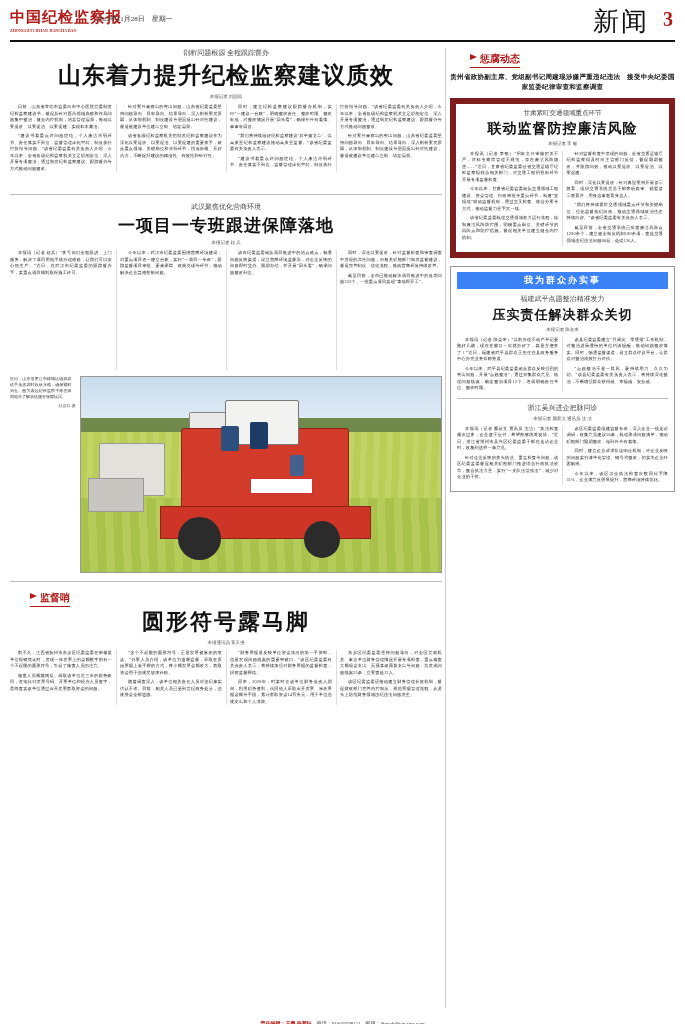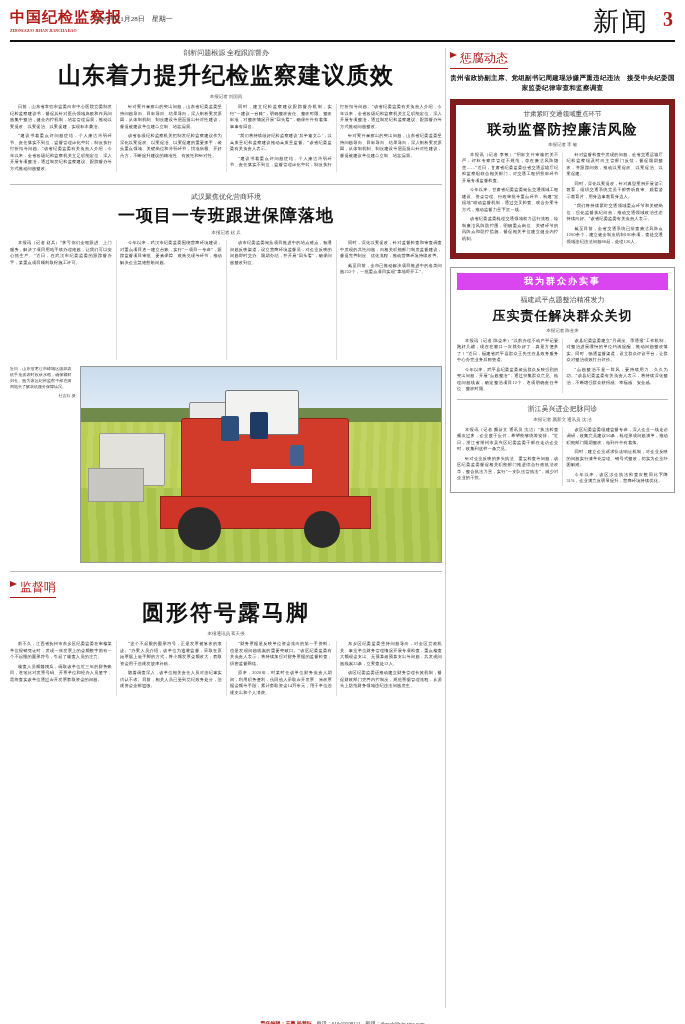--- a/index.html
+++ b/index.html
@@ -16,33 +16,33 @@
 
   
   .col-text{font-size:4.2px;line-height:1.55;text-align:justify;color:#222;letter-spacing:.2px;}
   .col-text p{margin:0 0 3px 0;text-indent:8px;}
 
   .hl{font-size:7px;text-align:center;color:#444;margin:0 0 2px 0;}
   .headline{font-family:"Liberation Serif",serif;font-weight:bold;text-align:center;color:#111;}
   .byline{font-size:4.5px;text-align:center;color:#555;margin:3px 0 5px 0;}
 
   .red{color:#b01a17;}
-  .section-tag{display:inline-block;font-size:12px;color:#b01a17;font-weight:normal;border-bottom:1px solid #b01a17;padding:0 0 1px 10px;position:relative;}
+  .section-tag{display:inline-block;font-size:10px;color:#b01a17;font-weight:bold;border-bottom:1px solid #b01a17;padding:0 0 1px 10px;position:relative;margin-left:20px;}
   .section-tag:before{content:"";position:absolute;left:0;top:2px;width:7px;height:6px;background:#b01a17;clip-path:polygon(0 0,100% 50%,0 100%);}
 
   
   .body-wrap{position:relative;margin:6px 10px 0 10px;height:960px;}
 
   .left-zone{position:absolute;left:0;top:0;width:432px;}
   .right-zone{position:absolute;left:440px;top:0;width:225px;}
 
   .rule-v{position:absolute;top:0;bottom:0;width:1px;background:#ccc;}
 
   
-  .story-a{border-bottom:1px solid #bbb;padding-bottom:12px;}
+  .story-a{border-bottom:1px solid #bbb;padding-bottom:22px;}
   .story-a .headline{font-size:23px;letter-spacing:1px;margin:2px 0 0 0;}
   .cols4{column-count:4;column-gap:8px;column-rule:1px solid #ddd;margin-top:5px;}
   .cols2{column-count:2;column-gap:8px;column-rule:1px solid #ddd;margin-top:5px;}
 
   
   .story-b{margin-top:7px;}
   .story-b .headline{font-size:17px;letter-spacing:1px;}
 
   
   .photo-block{margin-top:6px;position:relative;}
@@ -53,21 +53,21 @@
   
   .story-c{margin-top:8px;border-top:1px solid #bbb;padding-top:5px;}
   .story-c .headline{font-size:22px;letter-spacing:2px;}
 
   
   .lead-right{font-size:6.5px;line-height:1.5;text-align:center;font-weight:bold;color:#111;letter-spacing:.3px;margin-top:4px;}
   .box-red{border:6px solid #7f1d1d;padding:5px 6px 6px 6px;margin-top:6px;}
   .box-red .hl{font-size:6.5px;}
   .box-red .headline{font-size:14px;letter-spacing:1px;}
   .box-plain{border:1px solid #999;padding:5px 6px 6px 6px;margin-top:8px;}
-  .banner{background:#d946ef;color:#fff;text-align:center;font-size:9px;font-weight:bold;letter-spacing:2px;padding:2px 0;margin:0 0 5px 0;}
+  .banner{background:#3b82f6;color:#fff;text-align:center;font-size:9px;font-weight:bold;letter-spacing:2px;padding:2px 0;margin:0 0 5px 0;}
   .box-plain .headline{font-size:13px;letter-spacing:1px;}
   .sep-line{border-top:1px solid #bbb;margin:6px 0 4px 0;}
 
   
   .footer{position:absolute;left:0;right:0;bottom:4px;text-align:center;font-size:5px;color:#333;}
   .footer .red{color:#b01a17;font-weight:bold;}
 
   
   .ph{position:relative;overflow:hidden;background:linear-gradient(#cfe0ef 0%,#d8e6f2 26%,#bcd05f 27%,#b8cf55 52%,#cdd06a 100%);}
   .ph .sky{position:absolute;left:0;top:0;right:0;height:26%;background:linear-gradient(#c9dced,#e3eef6);}

